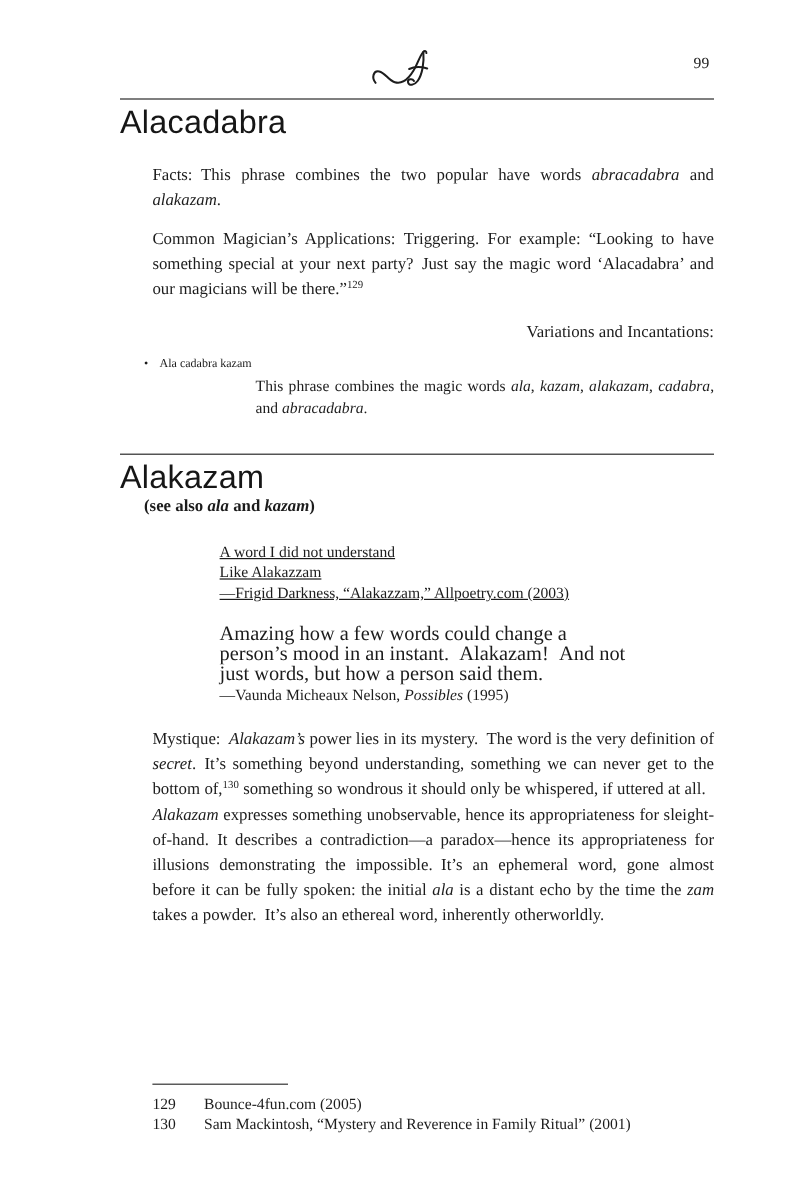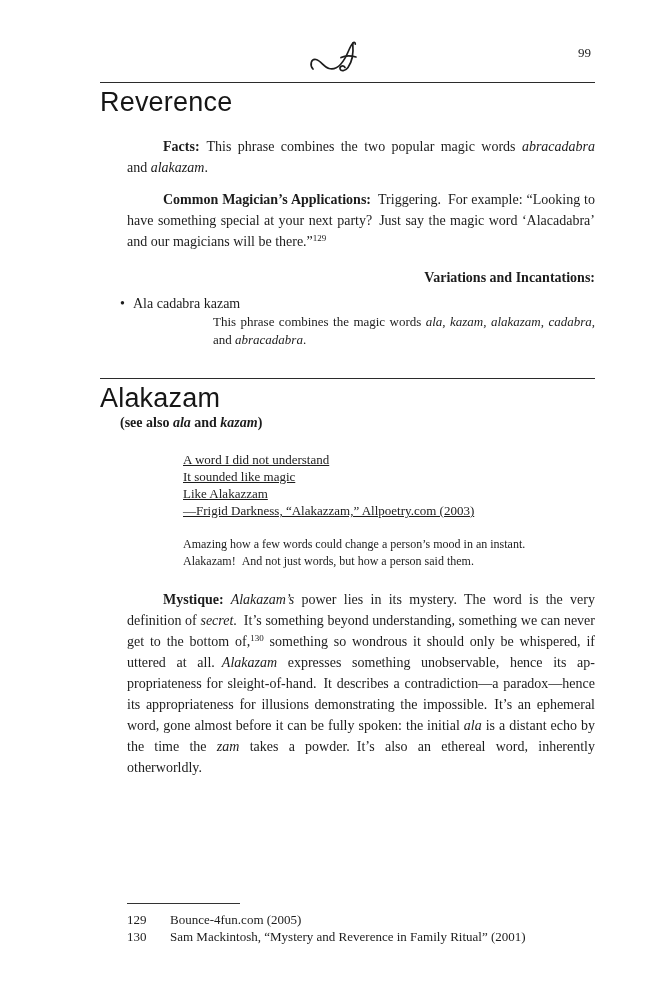--- a/index.html
+++ b/index.html
@@ -26,45 +26,45 @@
     font-weight:400;font-size:27px;line-height:27px;
     letter-spacing:.2px;margin:6px 0 0 0;color:#161616;
   }
   .para{
     margin:0 0 0 27px;text-align:justify;
     font-size:14px;line-height:21px;
   }
   .facts{margin-top:20px;}
   .apps{margin-top:11px;}
   .var-head{margin-top:15px;text-align:right;}
-  .bullet-line{margin:7px 0 0 20px;font-size:14px;line-height:17px;}
+  .bullet-line{margin:7px 0 0 20px;font-size:10px;line-height:17px;}
   .bullet-glyph{display:inline-block;width:13px;}
   .sub-desc{
     margin:1px 0 0 113px;text-align:justify;
     font-size:13px;line-height:17.5px;
   }
   .sub-quote{
     margin:0 0 0 76px;font-size:13px;line-height:17.5px;
     text-indent:20px;
   }
   .rule-2{margin-top:30px;}
   .see-also{margin:3px 0 0 20px;font-size:14px;line-height:16px;font-weight:bold;}
   .poem{margin:20px 0 0 83px;font-size:13px;line-height:17px;text-decoration:underline;}
   .poem .line{white-space:nowrap;}
-  .quote-block{margin:17px 0 0 83px;width:350px;font-size:12px;line-height:17px;}
+  .quote-block{margin:17px 0 0 83px;width:350px;font-size:17px;line-height:17px;}
   .quote-attr{margin:0 0 0 83px;font-size:13px;line-height:17px;}
   .mystique{margin-top:19px;}
   .mystique-2{text-indent:31px;}
   .footnotes{position:absolute;left:127px;top:903px;width:468px;font-size:13px;line-height:17px;}
   .fn-rule{width:113px;border:0;border-top:1.3px solid #333;margin:0 0 7px 0;}
   .fn-row{display:flex;}
   .fn-num{width:43px;flex:none;}
   .fn-text{flex:1;}
   .it{font-style:italic;}
-  .bd{font-weight:700;margin-left:36px;}
+  .bd{font-weight:400;}
   sup{font-size:9px;line-height:0;position:relative;top:-5px;vertical-align:baseline;}
 </style>
 </head>
 <body>
 
 <div class="page">
 
   <div class="pagenum">99</div>
 
   <div class="ornament-wrap">
@@ -77,47 +77,47 @@
           <path d="M33,19.5 C37,17.5 43,17.5 48,19"></path>
         </g>
       </svg>
     </span>
   </div>
 
   <div class="content">
 
     <hr class="rule">
 
-    <h1 class="entry-title">Reverence</h1>
+    <h1 class="entry-title">Alacadabra</h1>
 
-    <p class="para facts"><span class="bd">Facts:</span><span> This phrase combines the two popular magic words </span><span class="it">abracadabra</span><span> and </span><span class="it">alakazam</span><span>.</span></p>
+    <p class="para facts"><span class="bd">Facts:</span><span> This phrase combines the two popular have words </span><span class="it">abracadabra</span><span> and </span><span class="it">alakazam</span><span>.</span></p>
 
     <p class="para apps"><span class="bd">Common Magician’s Applications:</span><span> Triggering. For example: “Look­ing to have something special at your next party? Just say the magic word ‘Alacadabra’ and our magicians will be there.”</span><sup>129</sup></p>
 
     <p class="para var-head"><span class="bd">Variations and Incantations:</span></p>
 
     <div class="bullet-line"><span class="bullet-glyph">•</span><span>Ala cadabra kazam</span></div>
 
     <p class="sub-desc"><span>This phrase combines the magic words </span><span class="it">ala</span><span>, </span><span class="it">kazam</span><span>, </span><span class="it">alakazam</span><span>, </span><span class="it">cadabra</span><span>, and </span><span class="it">abracadabra</span><span>.</span></p>
 
 
     <hr class="rule rule-2">
 
     <h1 class="entry-title">Alakazam</h1>
 
     <div class="see-also"><span>(see also </span><span class="it">ala</span><span> and </span><span class="it">kazam</span><span>)</span></div>
 
     <div class="poem">
         <div class="line">A word I did not understand</div>
-        <div class="line">It sounded like magic</div>
         <div class="line">Like Alakazzam</div>
         <div class="line">—Frigid Darkness, “Alakazzam,” Allpoetry.com (2003)</div>
       </div>
 
     <p class="quote-block"><span>Amazing how a few words could change a person’s mood in an instant. Alakazam! And not just words, but how a person said them.</span></p>
+    <p class="quote-attr"><span>—Vaunda Micheaux Nelson, </span><span class="it">Possibles</span><span> (1995)</span></p>
 
     <p class="para mystique"><span class="bd">Mystique:</span><span> </span><span class="it">Alakazam’s</span><span> power lies in its mystery. The word is the very defini­tion of </span><span class="it">secret</span><span>. It’s something beyond understanding, something we can never get to the bottom of,</span><sup>130</sup><span> something so wondrous it should only be whispered, if uttered at all. </span><span class="it">Alakazam</span><span> expresses something unobservable, hence its ap­propriateness for sleight-of-hand. It describes a contradiction—a paradox—hence its appropriateness for illusions demonstrating the impossible. It’s an ephemeral word, gone almost before it can be fully spoken: the initial </span><span class="it">ala</span><span> is a distant echo by the time the </span><span class="it">zam</span><span> takes a powder. It’s also an ethereal word, inherently otherworldly.</span></p>
 
   </div>
 
   <div class="footnotes">
     <hr class="fn-rule">
     <div class="fn-row">
       <span class="fn-num">129</span>
       <span class="fn-text">Bounce-4fun.com (2005)</span>

